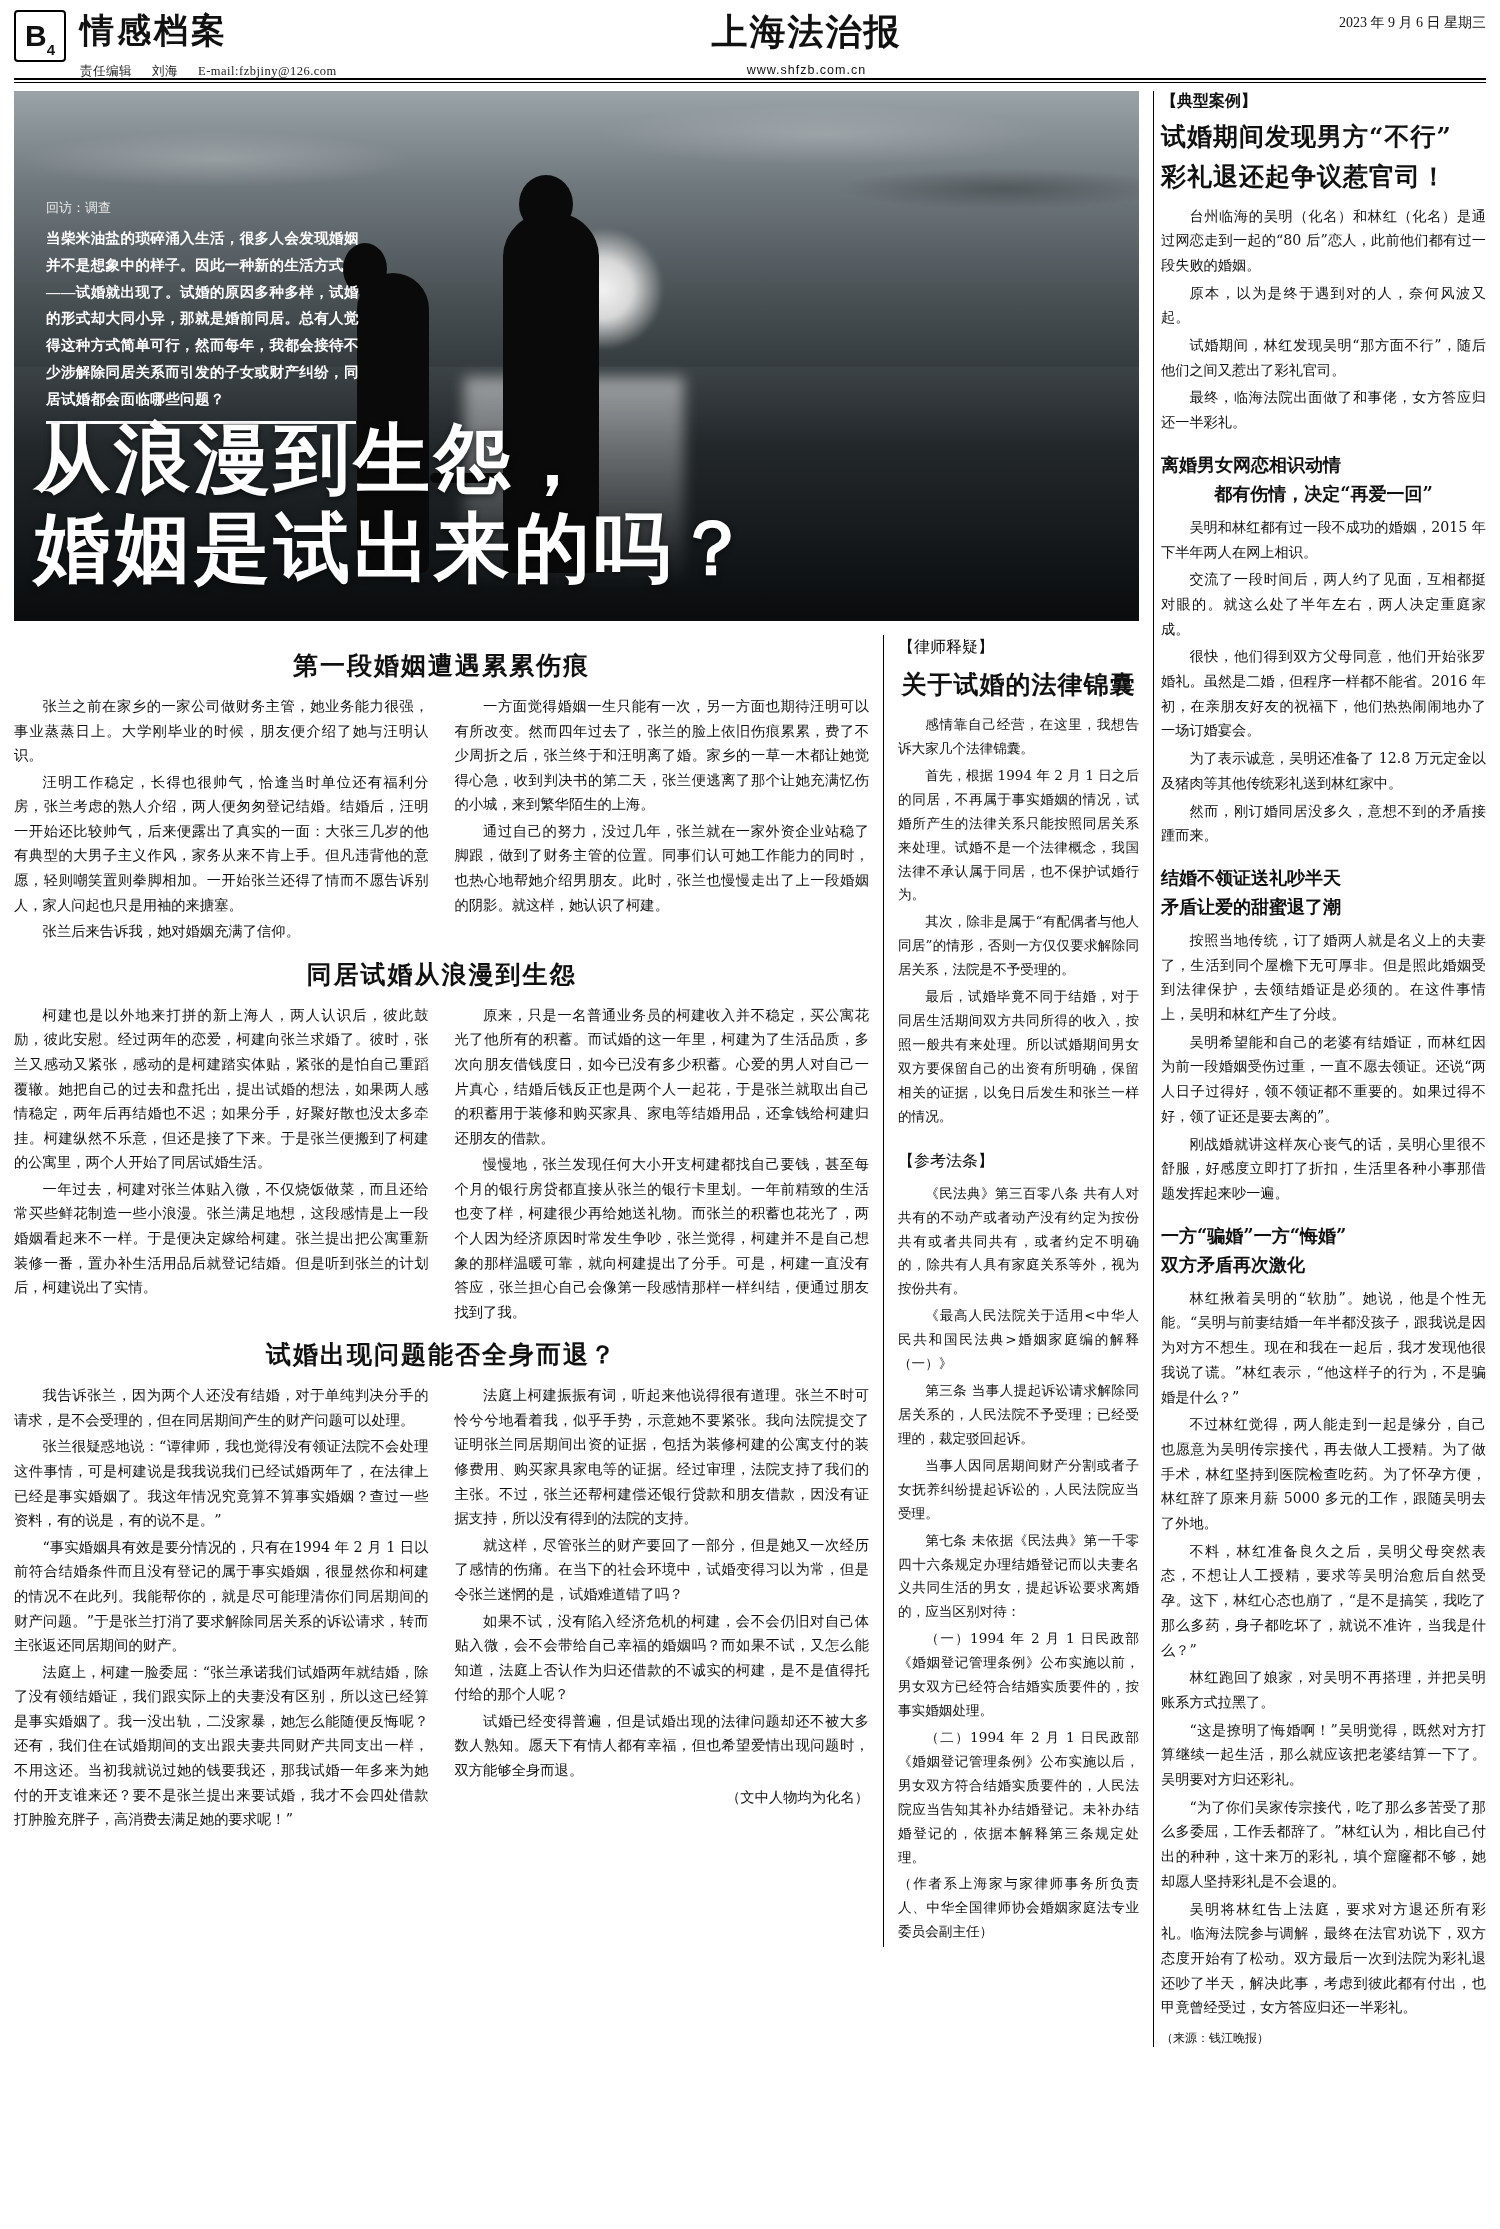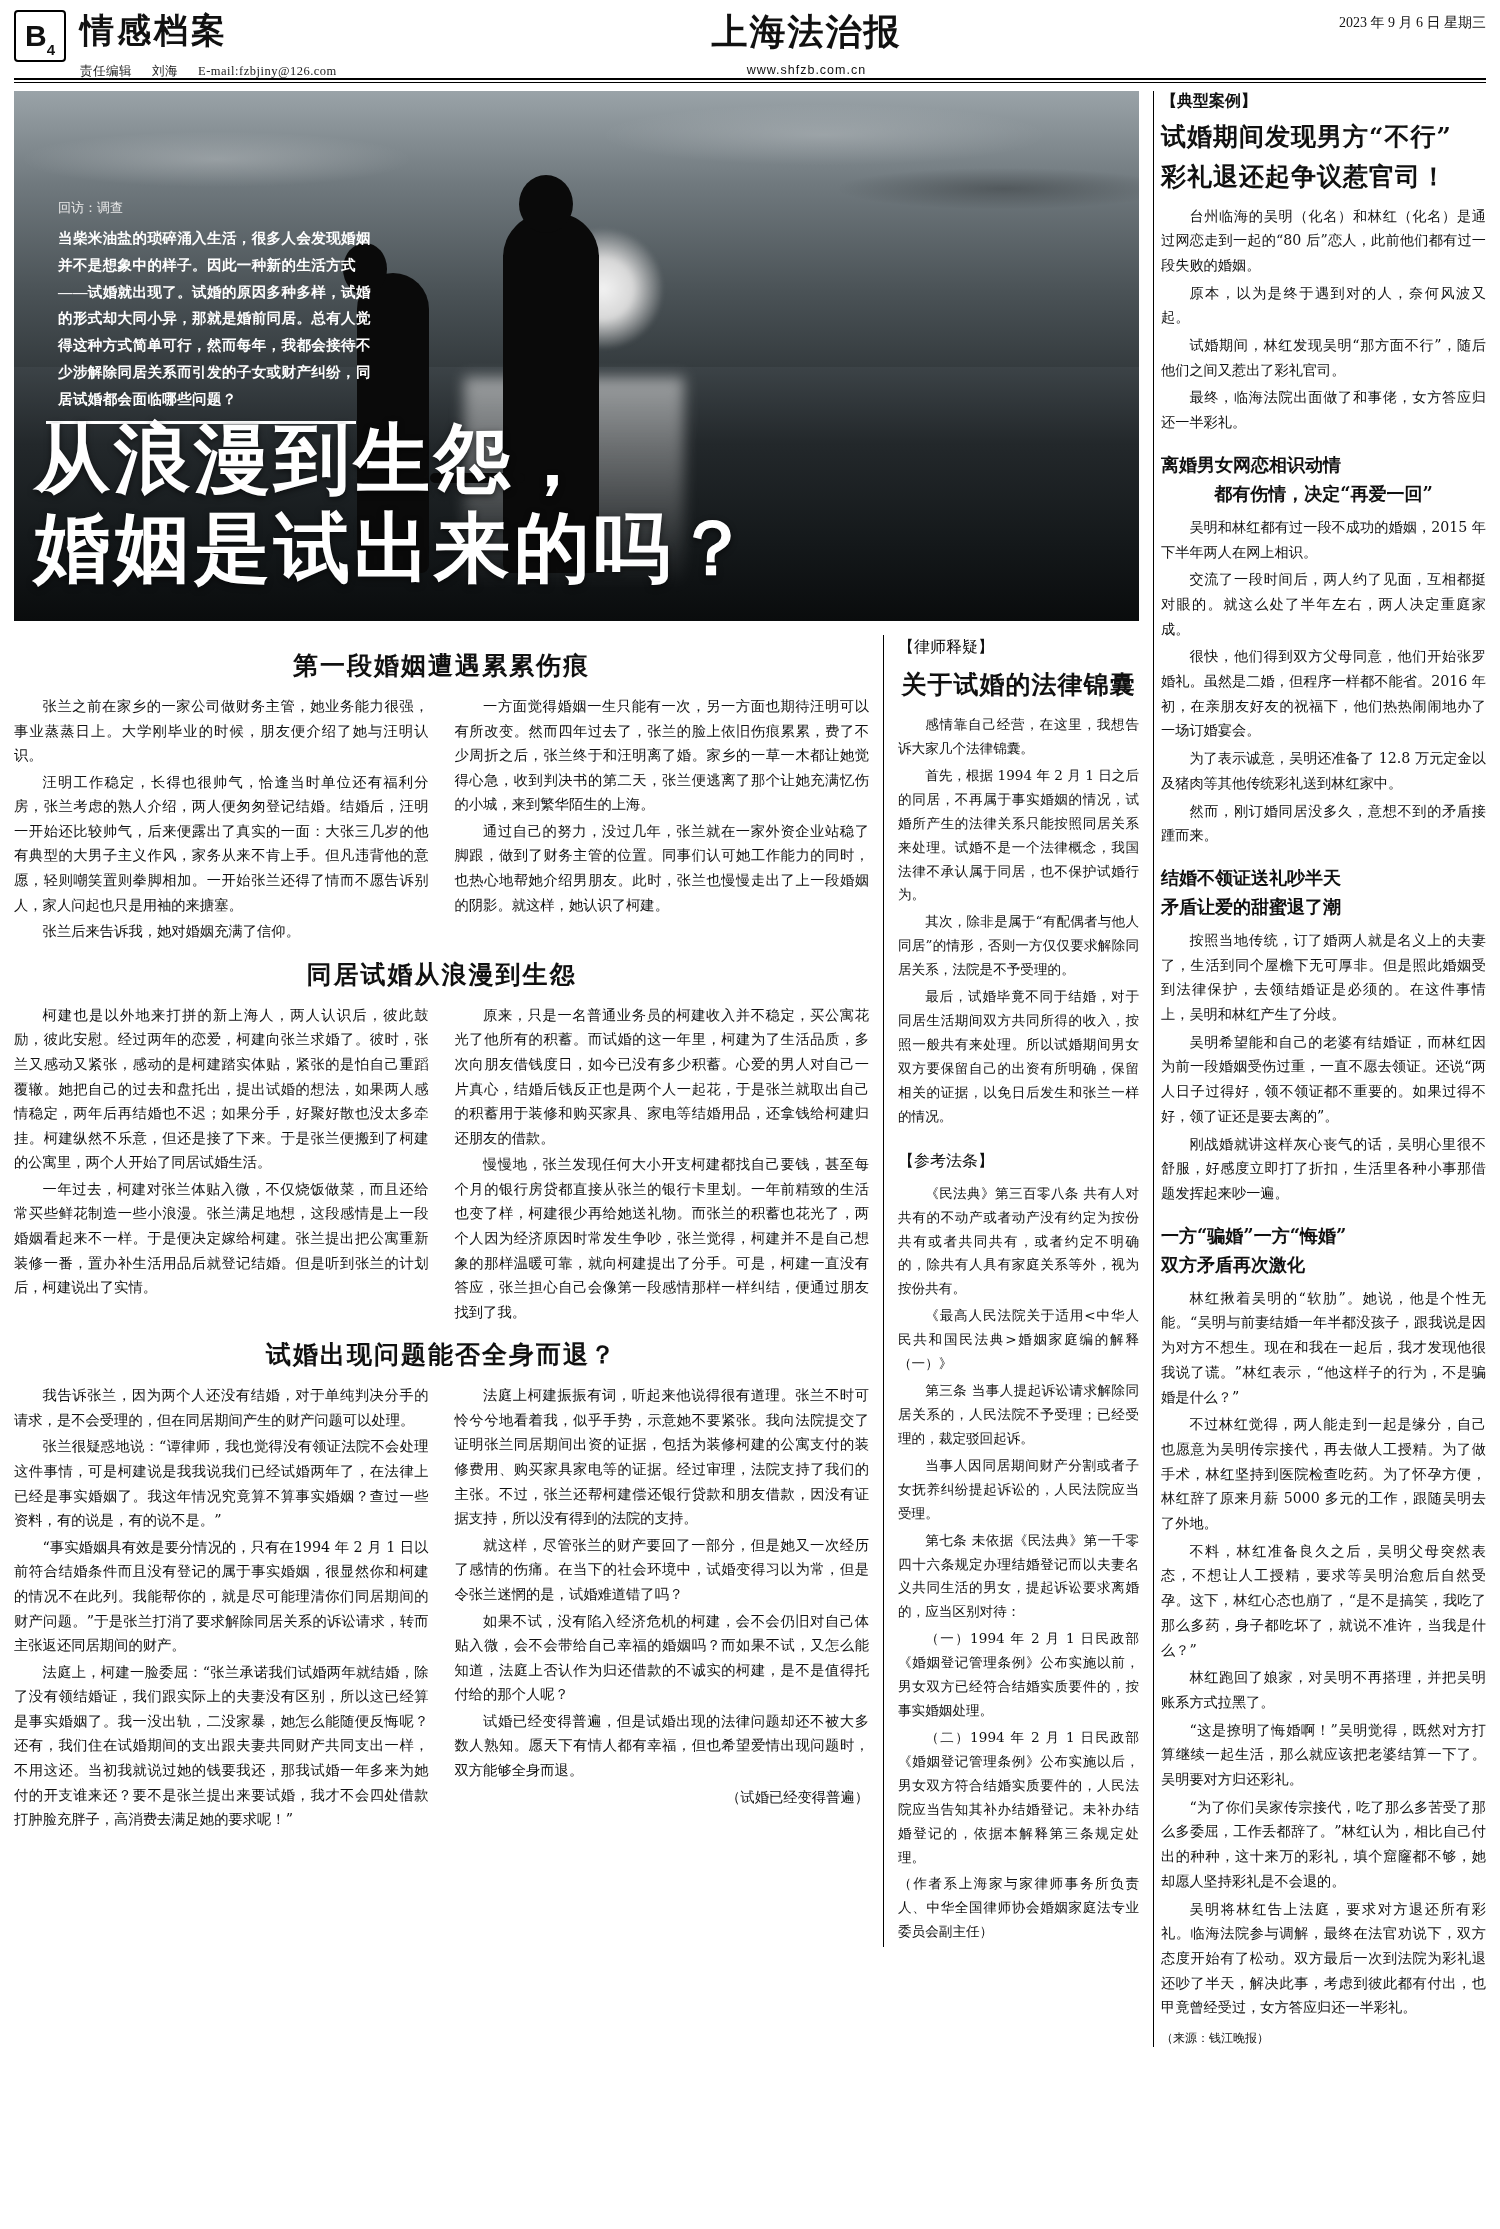--- a/index.html
+++ b/index.html
@@ -67,21 +67,21 @@
       radial-gradient(ellipse 320px 44px at 72% 18%, rgba(255,255,255,.18), rgba(255,255,255,0) 70%),
       radial-gradient(ellipse 240px 30px at 88% 40%, rgba(0,0,0,.25), rgba(0,0,0,0) 70%);
   }
   .fig { position:absolute; bottom:9%; background:#0a0a0a; }
   .fig-w { left:30.5%; width:72px; height:300px; border-radius:36px 36px 8px 8px; }
   .fig-w:after { content:""; position:absolute; left:-14px; top:-30px; width:44px; height:52px; background:#0a0a0a; border-radius:50%; }
   .fig-m { left:43.5%; width:96px; height:360px; border-radius:44px 44px 8px 8px; }
   .fig-m:after { content:""; position:absolute; left:16px; top:-38px; width:54px; height:58px; background:#0a0a0a; border-radius:50%; }
   .hands { position:absolute; bottom:26%; left:37%; width:95px; height:10px; background:#0a0a0a; border-radius:5px; }
 
-  .intro-box { position:absolute; left:44px; top:108px; width:322px; color:#fff; }
+  .intro-box { position:absolute; left:32px; top:108px; width:322px; color:#fff; }
   .intro-tag { font-size:13px; margin-bottom:8px; color:#e8e8e8; }
   .intro-text { font-size:14.5px; line-height:1.85; font-weight:bold; letter-spacing:.4px; }
   .intro-rule { position:absolute; left:32px; top:330px; width:310px; border-top:3px solid #fff; }
 
   .hero-title { position:absolute; left:20px; bottom:28px; color:#fff; }
   .hero-title .l1, .hero-title .l2 {
     font-family:"DejaVu Serif", serif; font-weight:bold;
     font-size:76px; line-height:1.18; letter-spacing:4px;
     text-shadow:0 2px 6px rgba(0,0,0,.6);
   }
@@ -204,21 +204,21 @@
           <div class="sec-head">试婚出现问题能否全身而退？</div>
           <div class="two-col">
             <p class="txt">我告诉张兰，因为两个人还没有结婚，对于单纯判决分手的请求，是不会受理的，但在同居期间产生的财产问题可以处理。</p>
             <p class="txt">张兰很疑惑地说：“谭律师，我也觉得没有领证法院不会处理这件事情，可是柯建说是我我说我们已经试婚两年了，在法律上已经是事实婚姻了。我这年情况究竟算不算事实婚姻？查过一些资料，有的说是，有的说不是。”</p>
             <p class="txt">“事实婚姻具有效是要分情况的，只有在1994 年 2 月 1 日以前符合结婚条件而且没有登记的属于事实婚姻，很显然你和柯建的情况不在此列。我能帮你的，就是尽可能理清你们同居期间的财产问题。”于是张兰打消了要求解除同居关系的诉讼请求，转而主张返还同居期间的财产。</p>
             <p class="txt">法庭上，柯建一脸委屈：“张兰承诺我们试婚两年就结婚，除了没有领结婚证，我们跟实际上的夫妻没有区别，所以这已经算是事实婚姻了。我一没出轨，二没家暴，她怎么能随便反悔呢？还有，我们住在试婚期间的支出跟夫妻共同财产共同支出一样，不用这还。当初我就说过她的钱要我还，那我试婚一年多来为她付的开支谁来还？要不是张兰提出来要试婚，我才不会四处借款打肿脸充胖子，高消费去满足她的要求呢！”</p>
             <p class="txt">法庭上柯建振振有词，听起来他说得很有道理。张兰不时可怜兮兮地看着我，似乎手势，示意她不要紧张。我向法院提交了证明张兰同居期间出资的证据，包括为装修柯建的公寓支付的装修费用、购买家具家电等的证据。经过审理，法院支持了我们的主张。不过，张兰还帮柯建偿还银行贷款和朋友借款，因没有证据支持，所以没有得到的法院的支持。</p>
             <p class="txt">就这样，尽管张兰的财产要回了一部分，但是她又一次经历了感情的伤痛。在当下的社会环境中，试婚变得习以为常，但是令张兰迷惘的是，试婚难道错了吗？</p>
             <p class="txt">如果不试，没有陷入经济危机的柯建，会不会仍旧对自己体贴入微，会不会带给自己幸福的婚姻吗？而如果不试，又怎么能知道，法庭上否认作为归还借款的不诚实的柯建，是不是值得托付给的那个人呢？</p>
             <p class="txt">试婚已经变得普遍，但是试婚出现的法律问题却还不被大多数人熟知。愿天下有情人都有幸福，但也希望爱情出现问题时，双方能够全身而退。</p>
-            <p class="txt" style="text-align:right;text-indent:0;">（试婚已经变得普遍）</p>
+            <p class="txt" style="text-align:right;text-indent:0;">（文中人物均为化名）</p>
           </div>
         </div>
 
         <div class="art-side">
           <div class="box-title">【律师释疑】</div>
           <div class="side-head">关于试婚的法律锦囊</div>
           <p class="side-txt">感情靠自己经营，在这里，我想告诉大家几个法律锦囊。</p>
           <p class="side-txt">首先，根据 1994 年 2 月 1 日之后的同居，不再属于事实婚姻的情况，试婚所产生的法律关系只能按照同居关系来处理。试婚不是一个法律概念，我国法律不承认属于同居，也不保护试婚行为。</p>
           <p class="side-txt">其次，除非是属于“有配偶者与他人同居”的情形，否则一方仅仅要求解除同居关系，法院是不予受理的。</p>
           <p class="side-txt">最后，试婚毕竟不同于结婚，对于同居生活期间双方共同所得的收入，按照一般共有来处理。所以试婚期间男女双方要保留自己的出资有所明确，保留相关的证据，以免日后发生和张兰一样的情况。</p>

